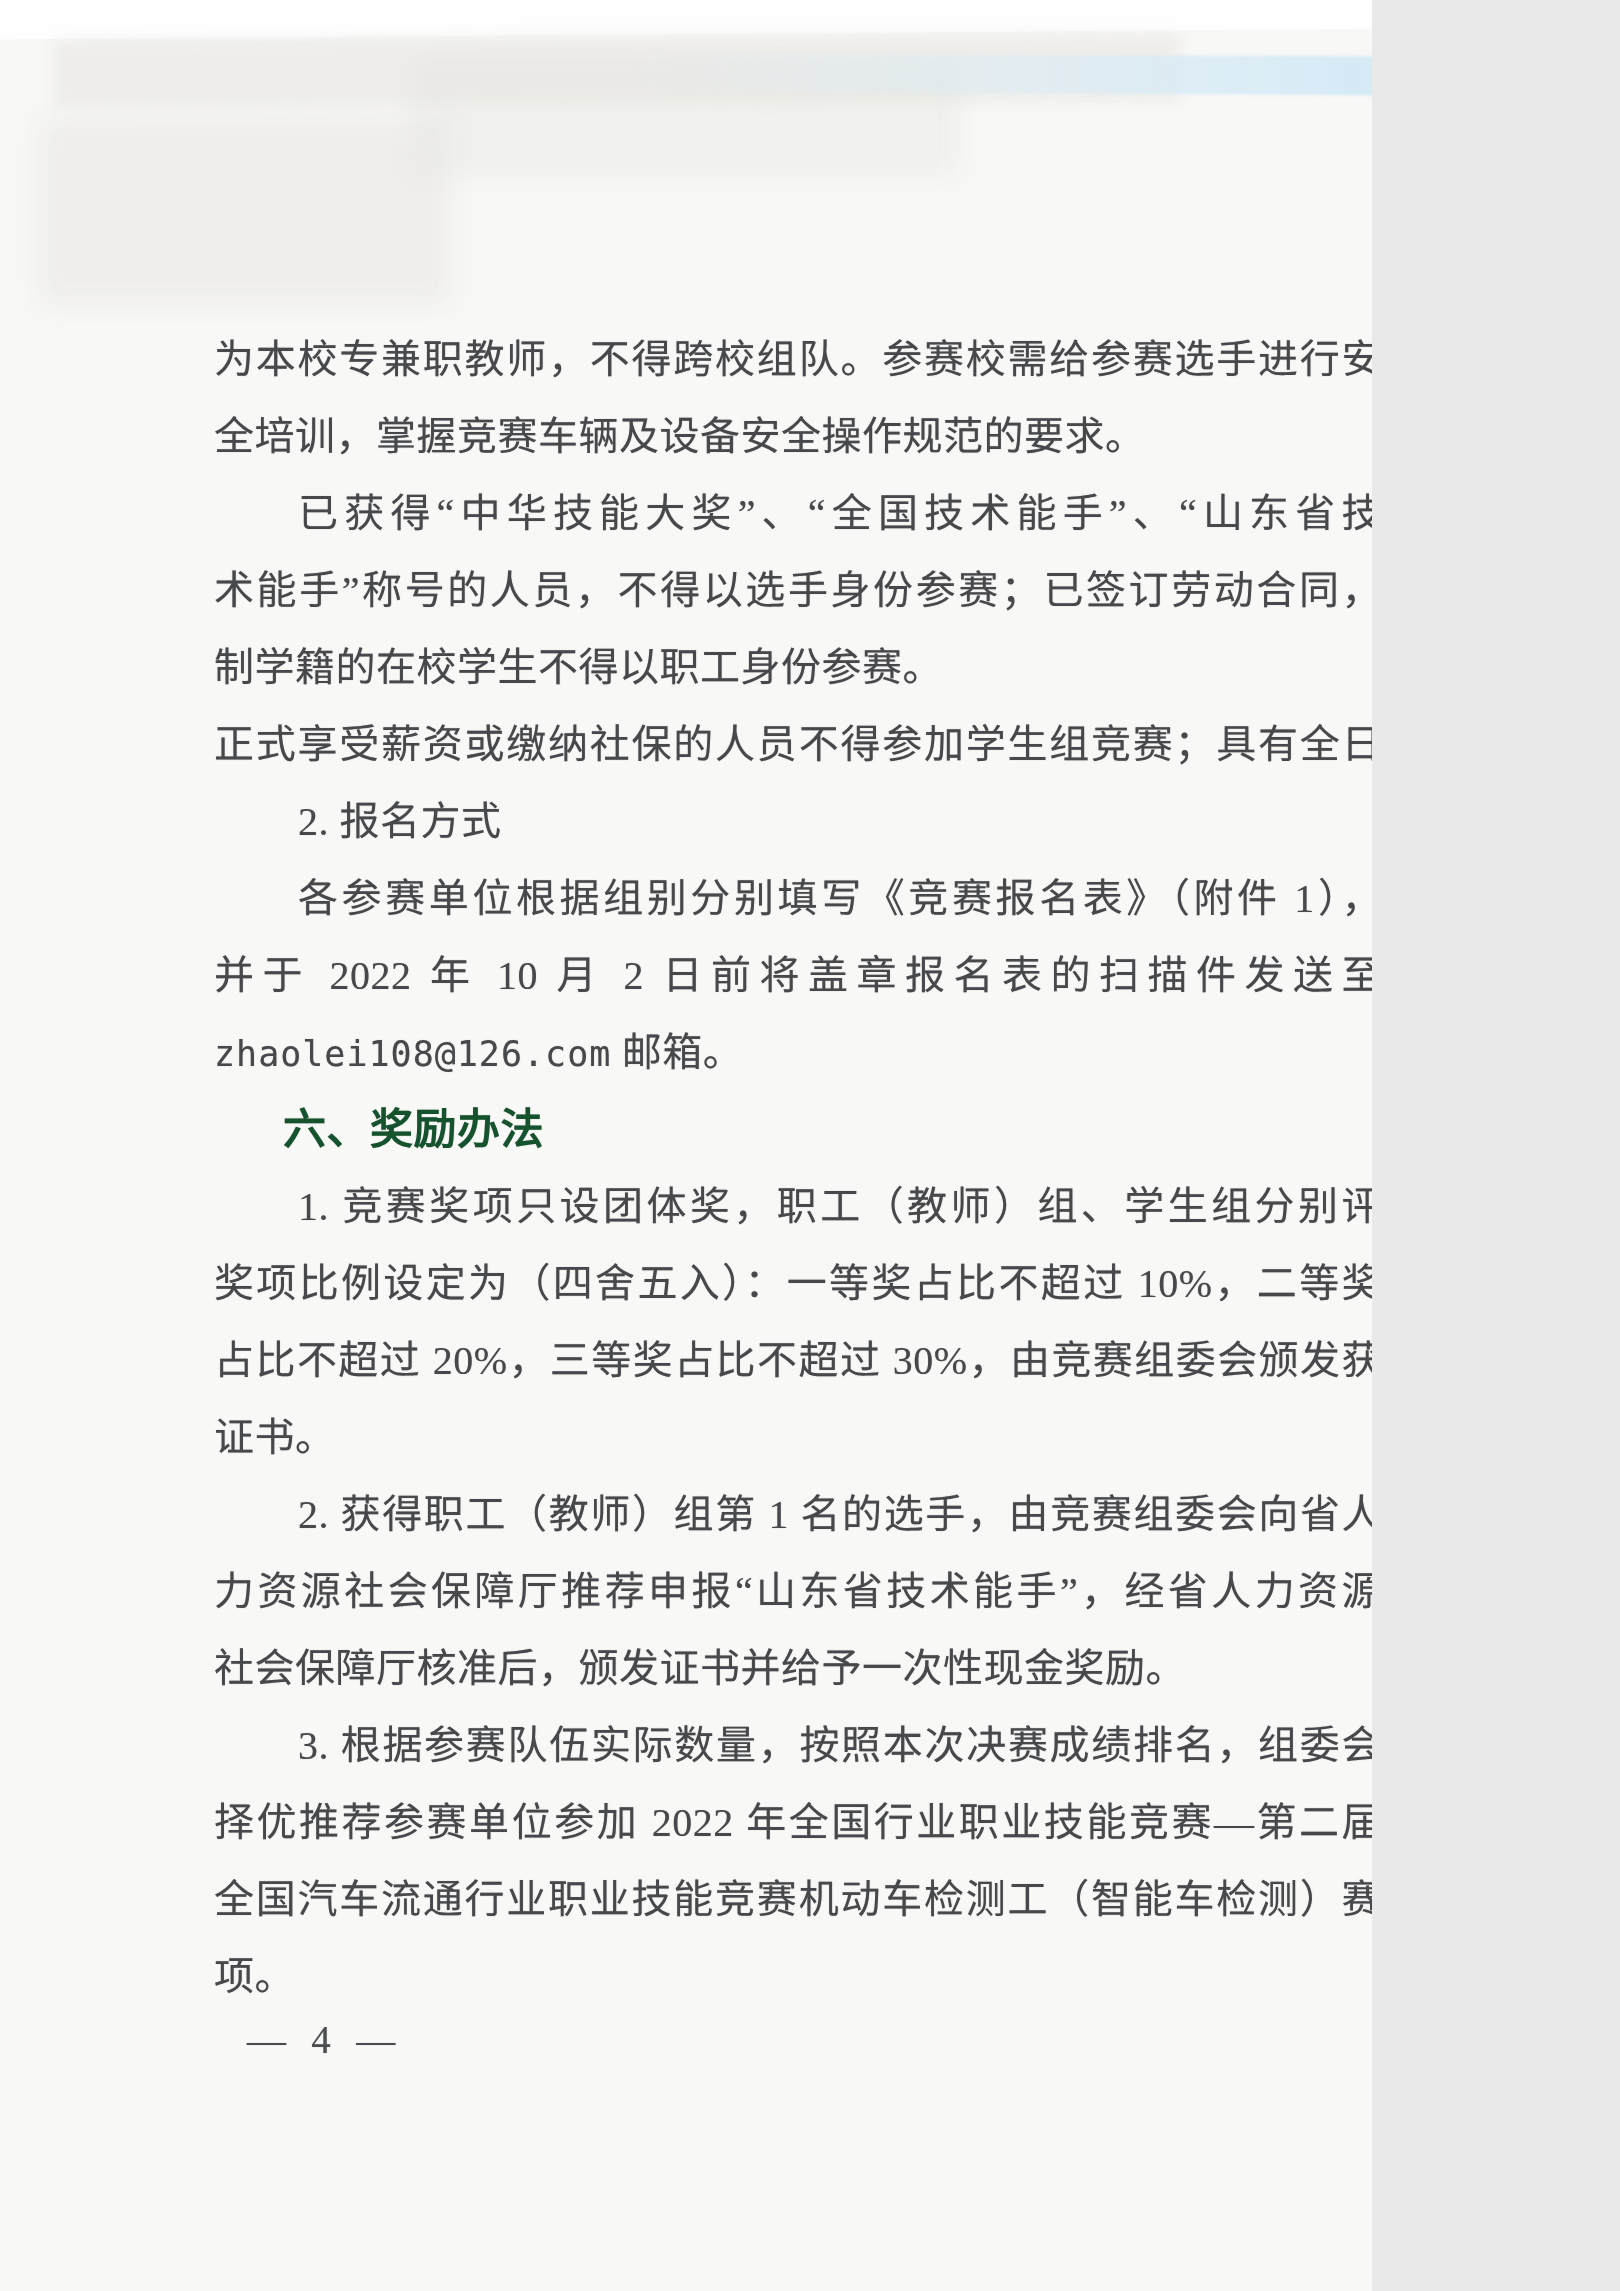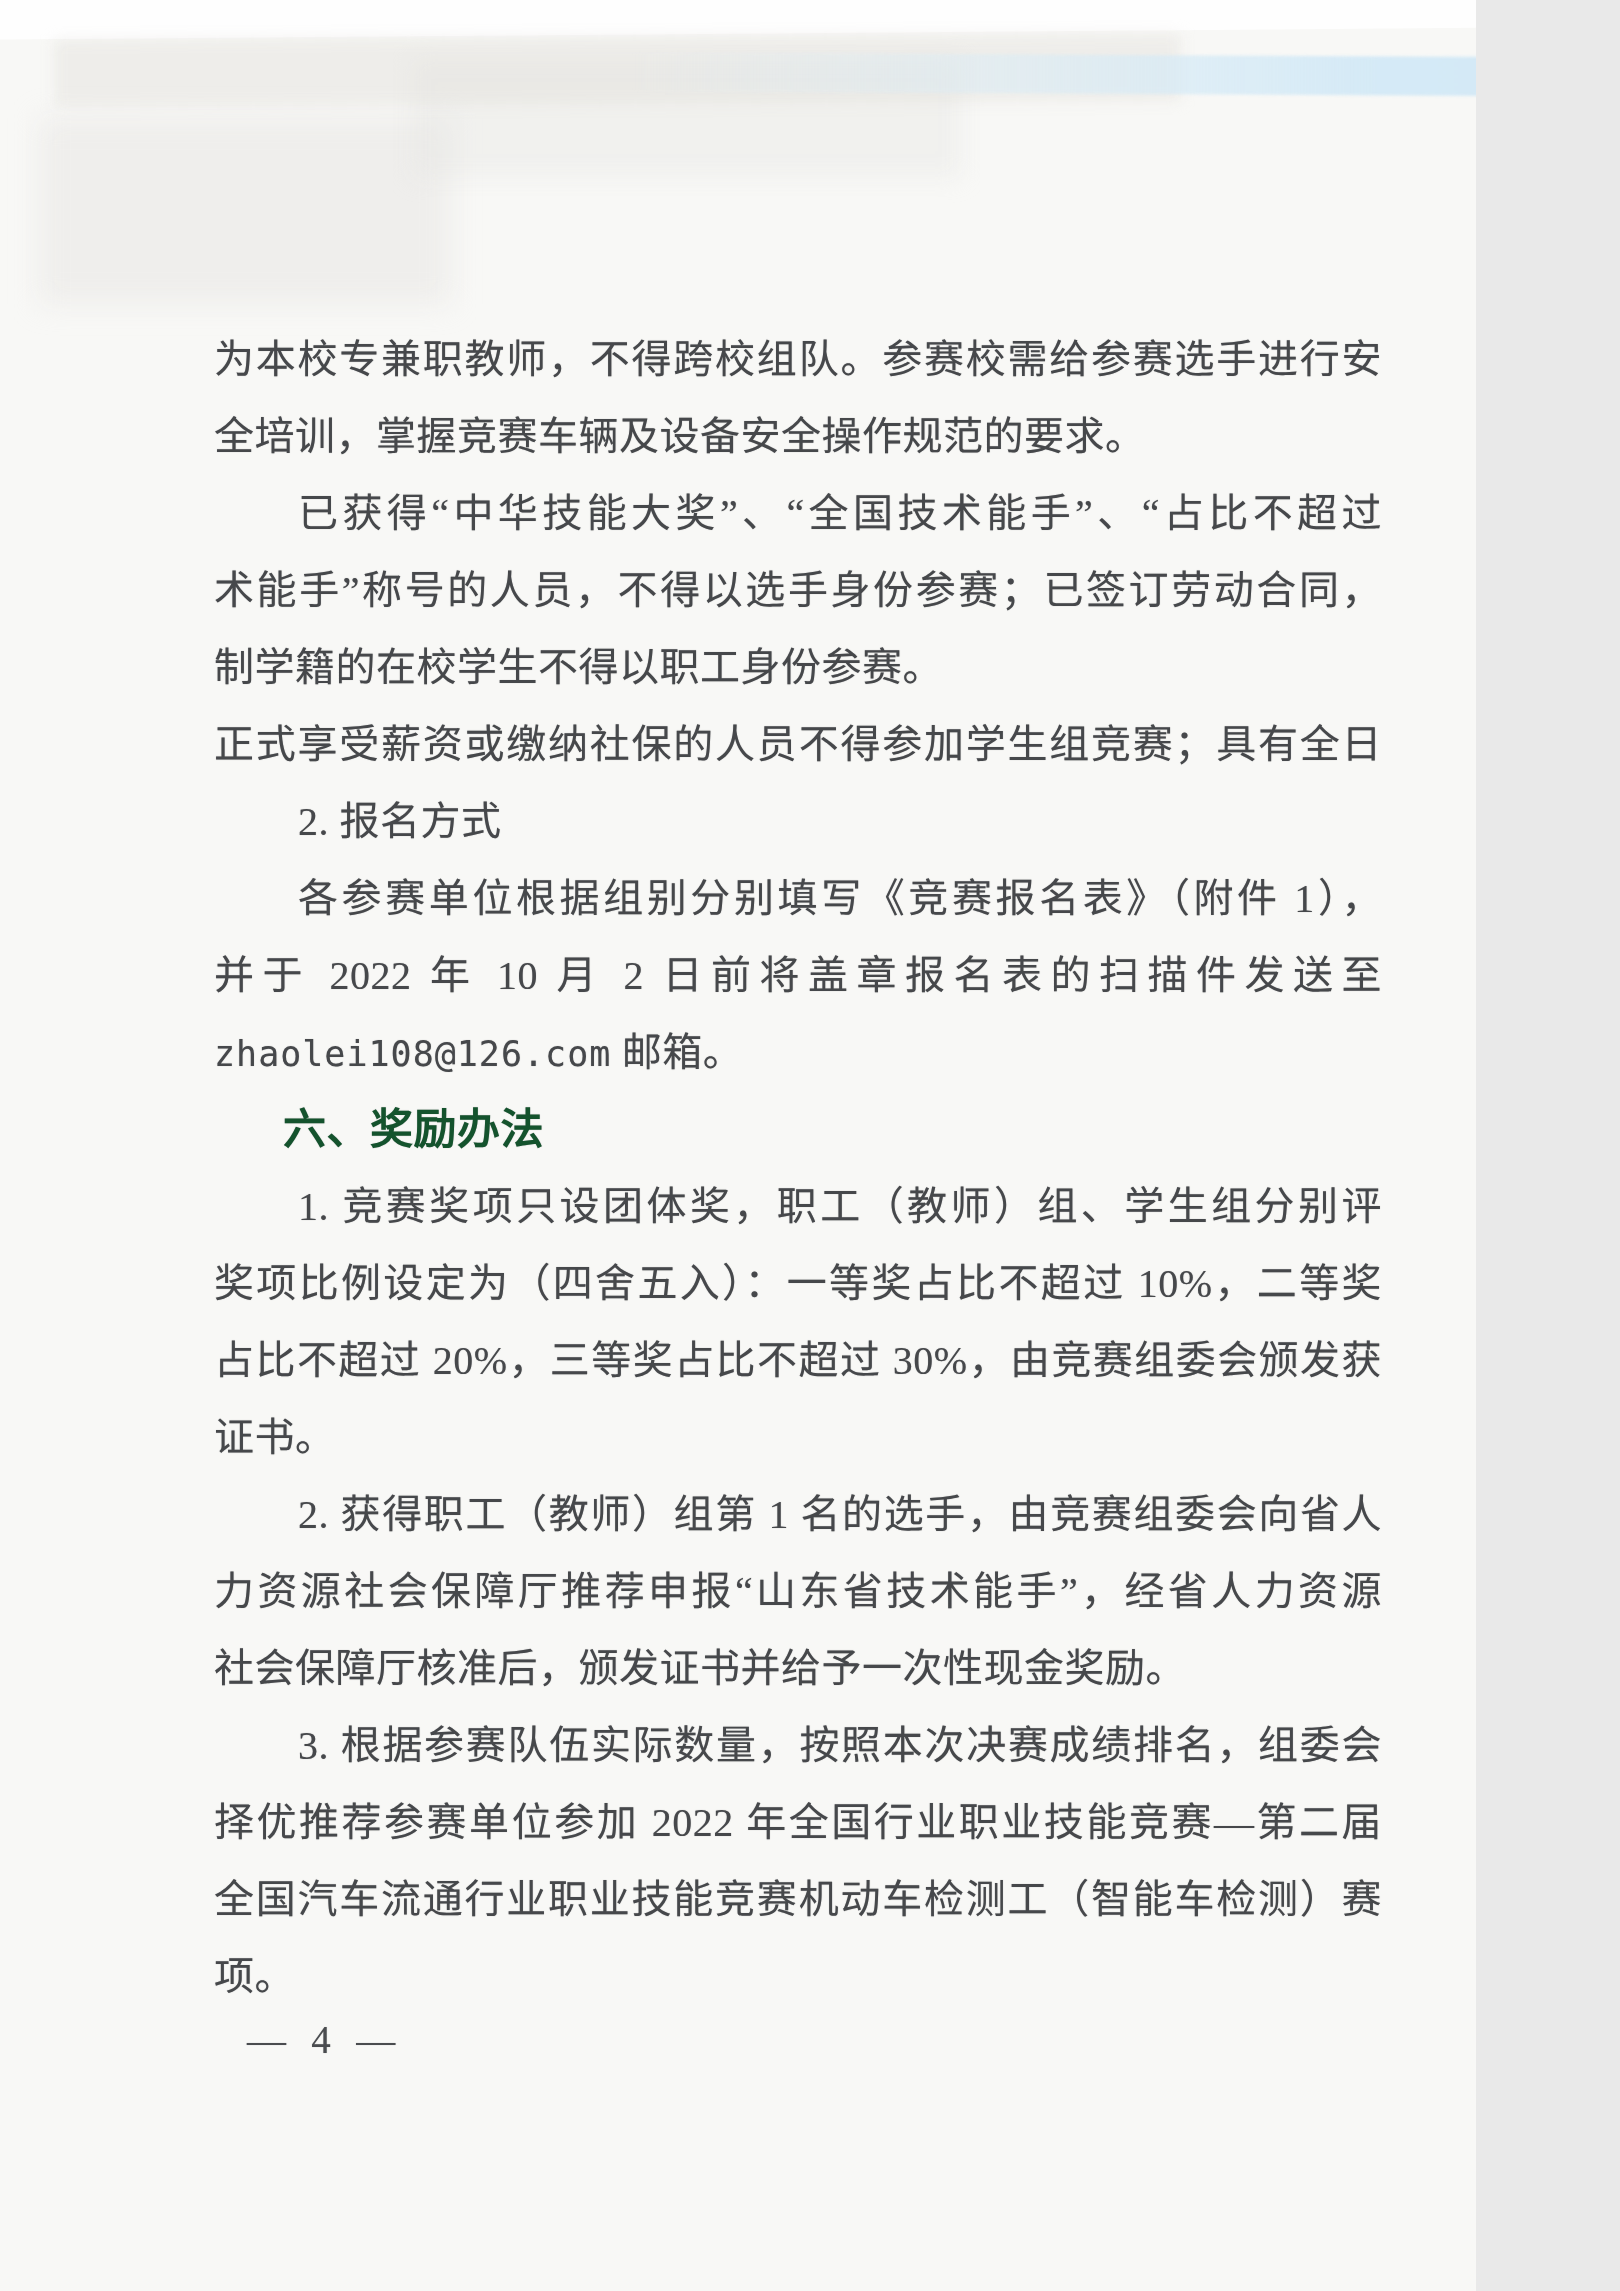--- a/index.html
+++ b/index.html
@@ -2,21 +2,21 @@
 <html lang="zh-CN"><head>
 <meta charset="utf-8">
 <style>
   html, body {
     margin: 0;
     padding: 0;
     background: #e9e9e9;
   }
   .page {
     position: relative;
-    width: 1476px;
+    width: 1372px;
     height: 2292px;
     background: #f8f8f6;
     overflow: hidden;
     font-family: "Liberation Serif", "DejaVu Serif", serif;
     color: #46484b;
   }
   
   .artifact { position: absolute; pointer-events: none; }
   .artifact-top-edge {
     left: -19.6px; top: -17.6px; width: 1686px; height: 51px;
@@ -100,21 +100,21 @@
 
   <div class="artifact artifact-top-edge"></div>
   <div class="artifact artifact-ghost-blob-1"></div>
   <div class="artifact artifact-ghost-blob-2"></div>
   <div class="artifact artifact-ghost-band"></div>
   <div class="artifact artifact-blue-band"></div>
 
   <div class="textblock">
     <div class="line justify">为本校专兼职教师，不得跨校组队。参赛校需给参赛选手进行安</div>
     <div class="line">全培训，掌握竞赛车辆及设备安全操作规范的要求。</div>
-    <div class="line indent justify">已获得“中华技能大奖”、“全国技术能手”、“占比不超过</div>
+    <div class="line indent justify">已获得“中华技能大奖”、“全国技术能手”、“山东省技</div>
     <div class="line justify">术能手”称号的人员，不得以选手身份参赛；已签订劳动合同，</div>
     <div class="line">制学籍的在校学生不得以职工身份参赛。</div>
     <div class="line justify">正式享受薪资或缴纳社保的人员不得参加学生组竞赛；具有全日</div>
     <div class="line indent">2. 报名方式</div>
     <div class="line indent justify">各参赛单位根据组别分别填写《竞赛报名表》（附件 1），</div>
     <div class="line justify">并于 2022 年 10 月 2 日前将盖章报名表的扫描件发送至</div>
     <div class="line"><span class="mono">zhaolei108@126.com</span><span> 邮箱。</span></div>
     <div class="line heading">六、奖励办法</div>
     <div class="line indent justify">1. 竞赛奖项只设团体奖，职工（教师）组、学生组分别评奖。</div>
     <div class="line justify">奖项比例设定为（四舍五入）：一等奖占比不超过 10%，二等奖</div>

